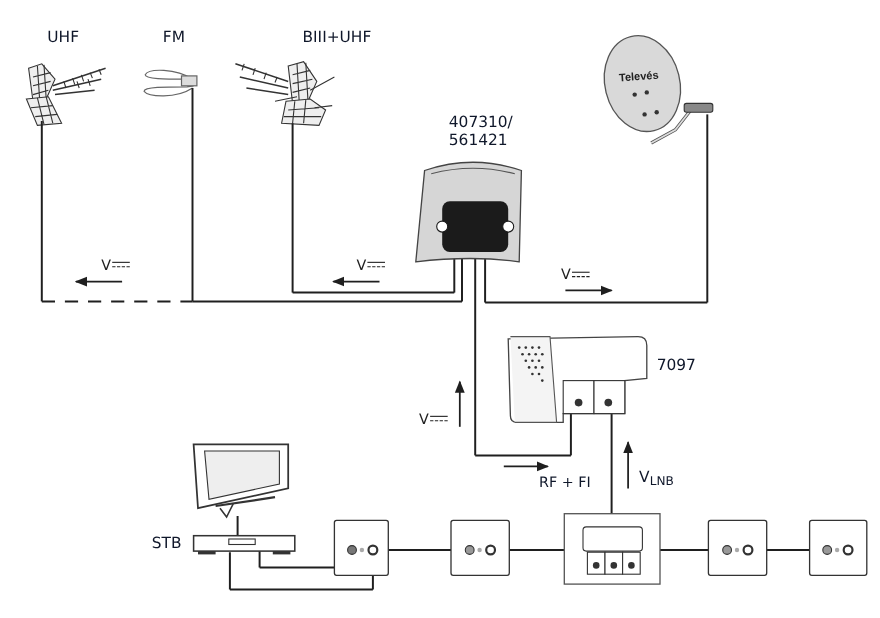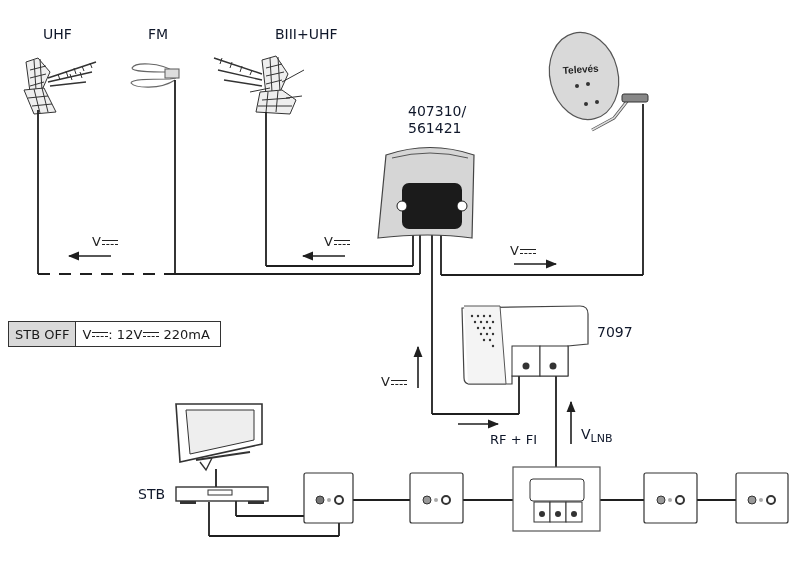--- a/index.html
+++ b/index.html
@@ -198,18 +198,14 @@
 <div class="lbl" style="left:458px;top:432px;font-size:13px;margin-left:32px;">RF + FI</div>
 
 <div class="vsym" style="left:92px;top:234px;"><span>V</span><span class="dc"></span></div>
 <div class="vsym" style="left:324px;top:234px;"><span>V</span><span class="dc"></span></div>
 <div class="vsym" style="left:510px;top:243px;"><span>V</span><span class="dc"></span></div>
 <div class="vsym" style="left:381px;top:374px;"><span>V</span><span class="dc"></span></div>
 <div class="lbl" style="left:581px;top:426px;"><span>V</span><sub>LNB</sub></div>
 
 <table class="status">
   <tbody>
-      <tr>
-    <td class="k">STB OFF</td>
-    <td class="v"><span>V</span><span class="vsym" style="position:static;"><span class="dc"></span></span><span>: 12V</span><span class="vsym" style="position:static;"><span class="dc"></span></span><span> 220mA</span></td>
-  </tr>
 </tbody>
   </table>
 
 </body></html>

